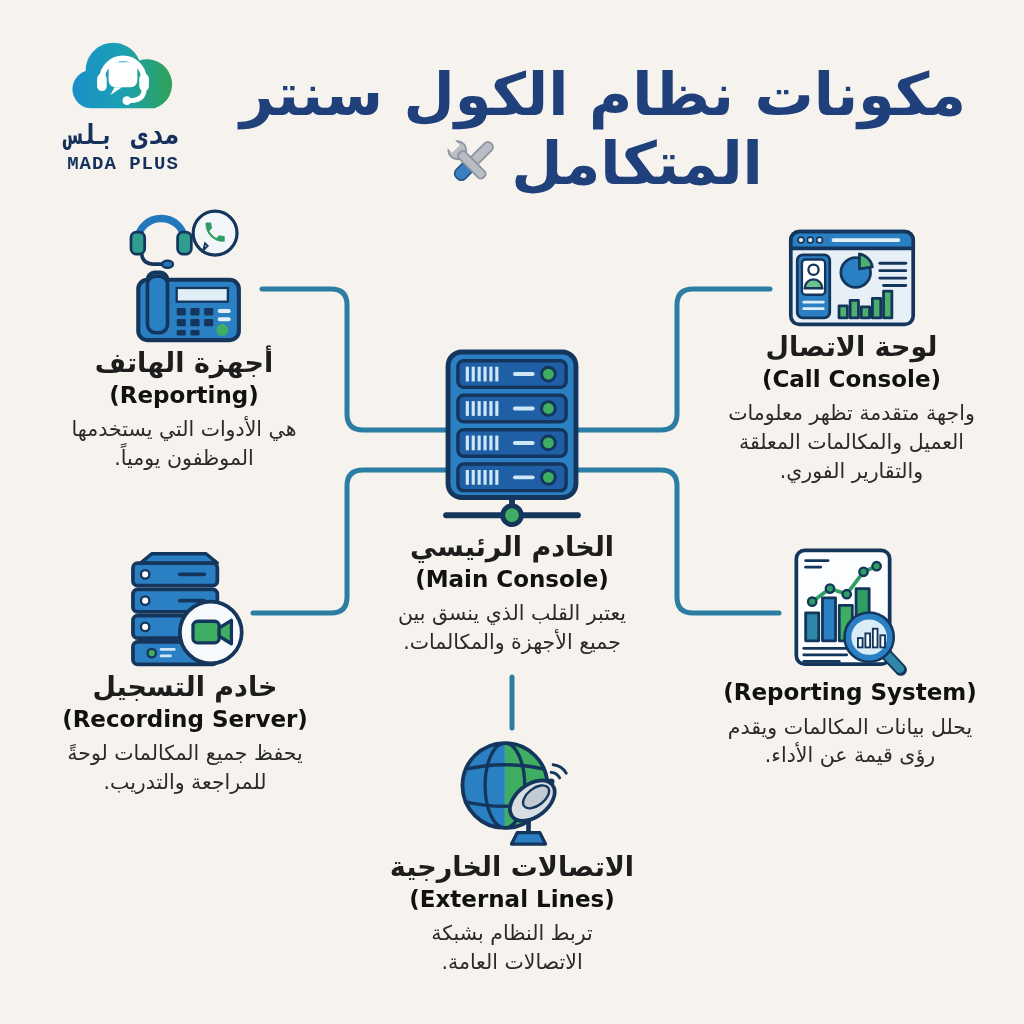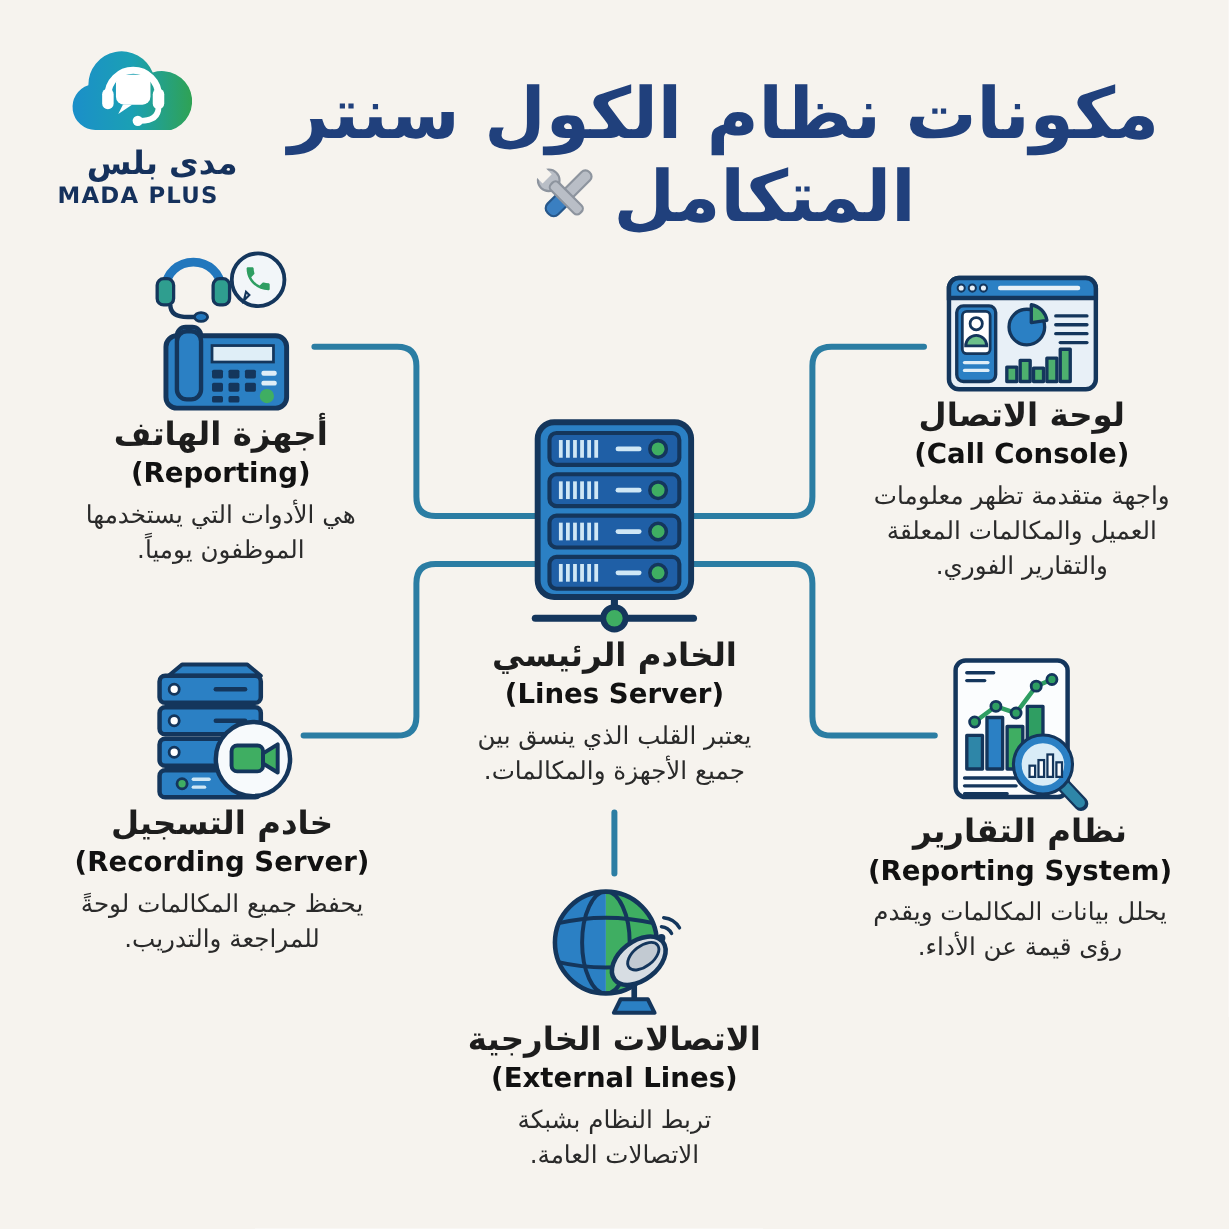--- a/index.html
+++ b/index.html
@@ -1,20 +1,20 @@
 <!DOCTYPE html>
 <html lang="ar"><head>
 <meta charset="utf-8">
 <style>
   html,body{margin:0;padding:0;}
   body{font-family:"DejaVu Sans",sans-serif;}
   #canvas{position:relative;width:1024px;height:1024px;background:#f6f3ee;overflow:hidden;}
 
   
-  #logo{position:absolute;left:48px;top:24px;width:150px;}
+  #logo{position:absolute;left:48px;top:24px;width:150px;text-align:center;font-family:Liberation Mono, monospace;}
   #logo .brand-ar{font-size:27px;font-weight:bold;color:#15315c;direction:rtl;line-height:1.1;margin-top:2px;}
   #logo .brand-en{font-size:19px;font-weight:bold;color:#15315c;letter-spacing:1px;}
   #main-title{position:absolute;top:60px;left:210px;right:28px;text-align:center;direction:rtl;
     font-size:59px;font-weight:bold;color:#20407c;}
   #main-title .tools{display:inline-block;vertical-align:-6px;margin-right:14px;}
 
   
   #connectors{position:absolute;left:0;top:0;width:1024px;height:1024px;pointer-events:none;}
 
   
@@ -205,21 +205,21 @@
             <circle cx="112" cy="61.5" r="7"></circle>
           <circle cx="112" cy="96.5" r="7"></circle>
             <circle cx="112" cy="131.5" r="7"></circle>
         </g>
         <line x1="75" y1="152" x2="75" y2="162" stroke="#14365c" stroke-width="6"></line>
         <line x1="8" y1="170" x2="142" y2="170" stroke="#14365c" stroke-width="6" stroke-linecap="round"></line>
         <circle cx="75" cy="170" r="9.5" fill="#3fae62" stroke="#14365c" stroke-width="5"></circle>
       </svg>
     </span>
     <div class="title-ar">الخادم الرئيسي</div>
-    <div class="title-en">(Lines Server)</div>
+    <div class="title-en">(Main Console)</div>
     <div class="desc" style="max-width:250px">يعتبر القلب الذي ينسق بين جميع الأجهزة والمكالمات.</div>
   </div>
 
   <div class="node" id="node-recording">
     <span class="icon-wrap">
       <svg width="128" height="120" viewBox="0 0 135 128">
         <path d="M 20,14 L 32,4 H 90 L 102,14 Z" fill="#2b80c4" stroke="#14365c" stroke-width="3.5" stroke-linejoin="round"></path>
         <rect x="12" y="14" width="90" height="24" rx="5" fill="#2b80c4" stroke="#14365c" stroke-width="4"></rect>
         <rect x="12" y="42" width="90" height="24" rx="5" fill="#2b80c4" stroke="#14365c" stroke-width="4"></rect>
         <rect x="12" y="70" width="90" height="24" rx="5" fill="#2b80c4" stroke="#14365c" stroke-width="4"></rect>
@@ -276,21 +276,20 @@
         <circle cx="88" cy="98" r="26" fill="#d9ecf7" stroke="#14365c" stroke-width="3.5"></circle>
         <circle cx="88" cy="98" r="22" fill="#d9ecf7" stroke="#2b80c4" stroke-width="6"></circle>
         <g fill="#fbfdfe" stroke="#14365c" stroke-width="2">
           <rect x="76" y="99" width="5" height="10"></rect>
             <rect x="84" y="94" width="5" height="15"></rect>
           <rect x="92" y="89" width="5" height="20"></rect>
             <rect x="100" y="96" width="5" height="13"></rect>
         </g>
       </svg>
     </span>
-    <div class="title-ar">نظام التقارير</div>
     <div class="title-en">(Reporting System)</div>
     <div class="desc" style="max-width:260px">يحلل بيانات المكالمات ويقدم رؤى قيمة عن الأداء.</div>
   </div>
 
   <div class="node" id="node-external">
     <span class="icon-wrap">
       <svg width="118" height="112" viewBox="0 0 125 118">
         <defs>
             <clipPath id="globeclip">
               <circle cx="55" cy="50" r="45"></circle>

